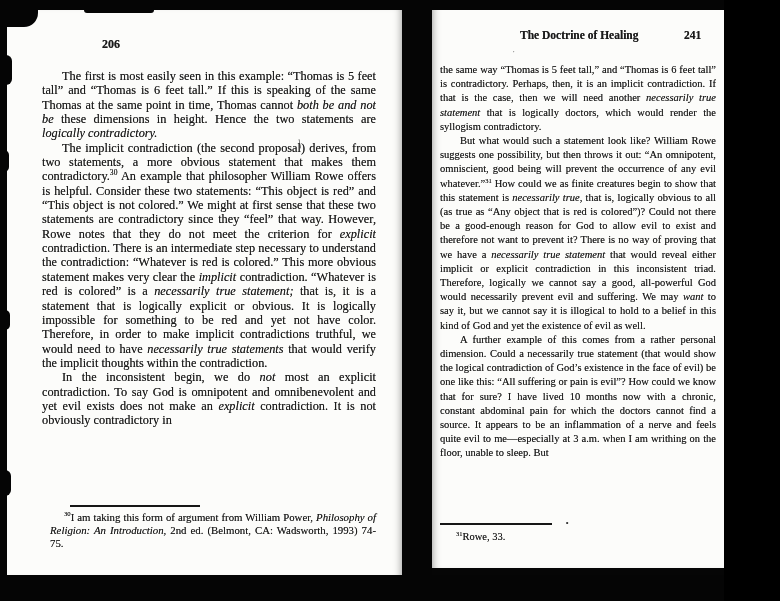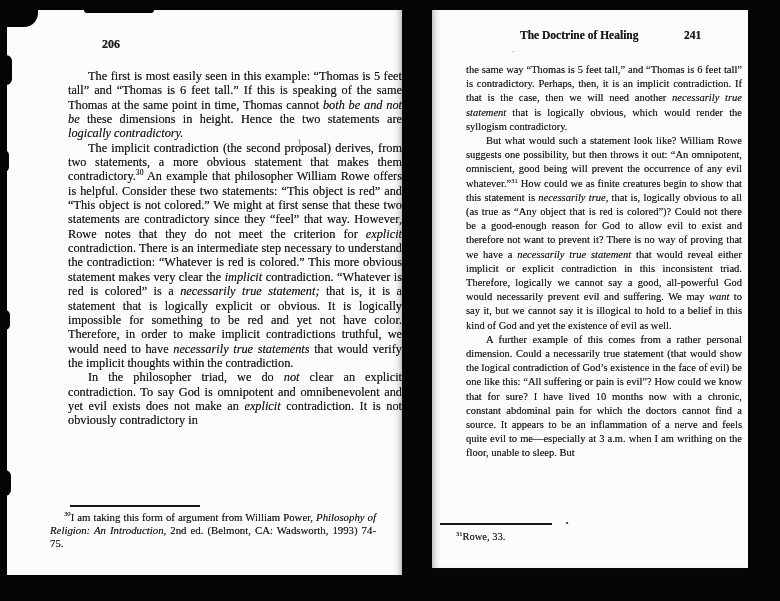--- a/index.html
+++ b/index.html
@@ -1,29 +1,29 @@
 <!DOCTYPE html>
 <html lang="en"><head>
 <meta charset="utf-8">
 <style>
   html,body{margin:0;padding:0;background:#000;}
-  .scan{position:relative;width:780px;height:601px;background:#060606;overflow:hidden;
+  .scan{position:relative;width:724px;height:601px;background:#060606;overflow:hidden;
         font-family:"Liberation Serif","DejaVu Serif",serif;color:#1b1b1b;}
   .page{position:absolute;background:#fcfcfa;}
   .page-left{left:6px;top:10px;width:396px;height:566px;
              box-shadow:inset -7px 0 9px -7px rgba(0,0,0,.45);}
   .page-right{left:432px;top:2px;width:318px;height:566px;
               box-shadow:inset 7px 0 9px -7px rgba(0,0,0,.45);}
   .runhead{position:absolute;font-weight:bold;white-space:nowrap;
            text-shadow:0 0 .4px rgba(0,0,0,.65);}
   .runhead-left{left:96px;top:27px;font-size:12px;display:flex;gap:15px;}
   .rh-title-right{left:88px;top:27px;font-size:11.5px;}
   .rh-num-right{left:252px;top:27px;font-size:11.5px;}
   .body-col{position:absolute;text-align:justify;overflow:hidden;
-            text-shadow:0 0 .45px rgba(0,0,0,.6);margin-left:26px;}
+            text-shadow:0 0 .45px rgba(0,0,0,.6);}
   .body-left{left:36px;top:59px;width:334px;height:436px;font-size:12.3px;line-height:14.35px;}
   .body-right{left:8px;top:61px;width:276px;height:456px;font-size:10.5px;line-height:14.2px;}
   .body-col p{margin:0;hyphens:auto;-webkit-hyphens:auto;}
   .body-col p.indent{text-indent:20px;}
   sup{font-size:.62em;vertical-align:super;line-height:0;font-family:Liberation Serif, serif;}
   .fnrule{position:absolute;height:2px;background:#161616;}
   .fnrule-left{left:64px;top:495px;width:130px;}
   .fnrule-right{left:8px;top:521px;width:112px;}
   .footnote{position:absolute;text-align:justify;text-shadow:0 0 .4px rgba(0,0,0,.6);}
   .footnote-left{left:44px;top:501px;width:326px;font-size:10.8px;line-height:13.2px;text-indent:14px;}
@@ -39,33 +39,33 @@
 
 <div class="scan">
 
   <div class="page page-left">
     <div class="runhead runhead-left">
       <span>206</span>
     </div>
     <div class="body-col body-left">
         <p class="para indent"><span>The first is most easily seen in this example: “Thomas is 5 feet tall” and “Thomas is 6 feet tall.” If this is speaking of the same Thomas at the same point in time, Thomas cannot </span><em>both be and not be</em><span> these dimensions in height. Hence the two statements are </span><em>logically contradictory.</em></p>
         <p class="para indent"><span>The implicit contradiction (the second proposal) derives, from two statements, a more obvious statement that makes them contradictory.</span><sup>30</sup><span> An example that philosopher William Rowe offers is helpful. Consider these two statements: “This object is red” and “This object is not colored.” We might at first sense that these two statements are contradictory since they “feel” that way. However, Rowe notes that they do not meet the criterion for </span><em>explicit</em><span> contradiction. There is an intermediate step necessary to understand the contradiction: “Whatever is red is colored.” This more obvious statement makes very clear the </span><em>implicit</em><span> contradiction. “Whatever is red is colored” is a </span><em>necessarily true statement;</em><span> that is, it is a statement that is logically explicit or obvious. It is logically impossible for something to be red and yet not have color. Therefore, in order to make implicit contradictions truthful, we would need to have </span><em>necessarily true statements</em><span> that would verify the implicit thoughts within the contradiction.</span></p>
-        <p class="para indent"><span>In the philosopher triad, we do </span><em>not</em><span> clear an explicit contradiction. To say God is omnipotent and omnibenevolent and yet evil exists does not make an </span><em>explicit</em><span> contradiction. It is not obviously contradictory in</span></p>
+        <p class="para indent"><span>In the inconsistent begin, we do </span><em>not</em><span> most an explicit contradiction. To say God is omnipotent and omnibenevolent and yet evil exists does not make an </span><em>explicit</em><span> contradiction. It is not obviously contradictory in</span></p>
       </div>
     <span class="artifact slash-mark">\</span>
     <div class="fnrule fnrule-left"></div>
     <div class="footnote footnote-left"><sup>30</sup><span>I am taking this form of argument from William Power, </span><em>Philosophy of Religion: An Introduction,</em><span> 2nd ed. (Belmont, CA: Wadsworth, 1993) 74-75.</span></div>
   </div>
 
   <div class="page page-right">
     <span class="runhead rh-title-right">The Doctrine of Healing</span>
     <span class="runhead rh-num-right">241</span>
     <span class="artifact speck">·</span>
     <div class="body-col body-right">
-        <p class="para"><span>the same way “Thomas is 5 feet tall,” and “Thomas is 6 feet tall” is contradictory. Perhaps, then, it is an implicit contradiction. If that is the case, then we will need another </span><em>necessarily true statement</em><span> that is logically obvious, which would render the syllogism contradictory.</span></p>
+        <p class="para"><span>the same way “Thomas is 5 feet tall,” and “Thomas is 6 feet tall” is contradictory. Perhaps, then, it is an implicit contradiction. If that is the case, then we will need another </span><em>necessarily true statement</em><span> that is logically doctors, which would render the syllogism contradictory.</span></p>
         <p class="para indent"><span>But what would such a statement look like? William Rowe suggests one possibility, but then throws it out: “An omnipotent, omniscient, good being will prevent the occurrence of any evil whatever.”</span><sup>31</sup><span> How could we as finite creatures begin to show that this statement is </span><em>necessarily true,</em><span> that is, logically obvious to all (as true as “Any object that is red is colored”)? Could not there be a good-enough reason for God to allow evil to exist and therefore not want to prevent it? There is no way of proving that we have a </span><em>necessarily true statement</em><span> that would reveal either implicit or explicit contradiction in this inconsistent triad. Therefore, logically we cannot say a good, all-powerful God would necessarily prevent evil and suffering. We may </span><em>want</em><span> to say it, but we cannot say it is illogical to hold to a belief in this kind of God and yet the existence of evil as well.</span></p>
         <p class="para indent"><span>A further example of this comes from a rather personal dimension. Could a necessarily true statement (that would show the logical contradiction of God’s existence in the face of evil) be one like this: “All suffering or pain is evil”? How could we know that for sure? I have lived 10 months now with a chronic, constant abdominal pain for which the doctors cannot find a source. It appears to be an inflammation of a nerve and feels quite evil to me—especially at 3 a.m. when I am writhing on the floor, unable to sleep. But</span></p>
       </div>
     <div class="fnrule fnrule-right"></div>
     <span class="artifact ink-dot">·</span>
     <div class="footnote footnote-right"><sup>31</sup><span>Rowe, 33.</span></div>
   </div>
 
   <div class="edge" style="left:0;top:0;width:780px;height:10px;"></div>
   <div class="edge" style="left:0;top:575px;width:780px;height:26px;"></div>

